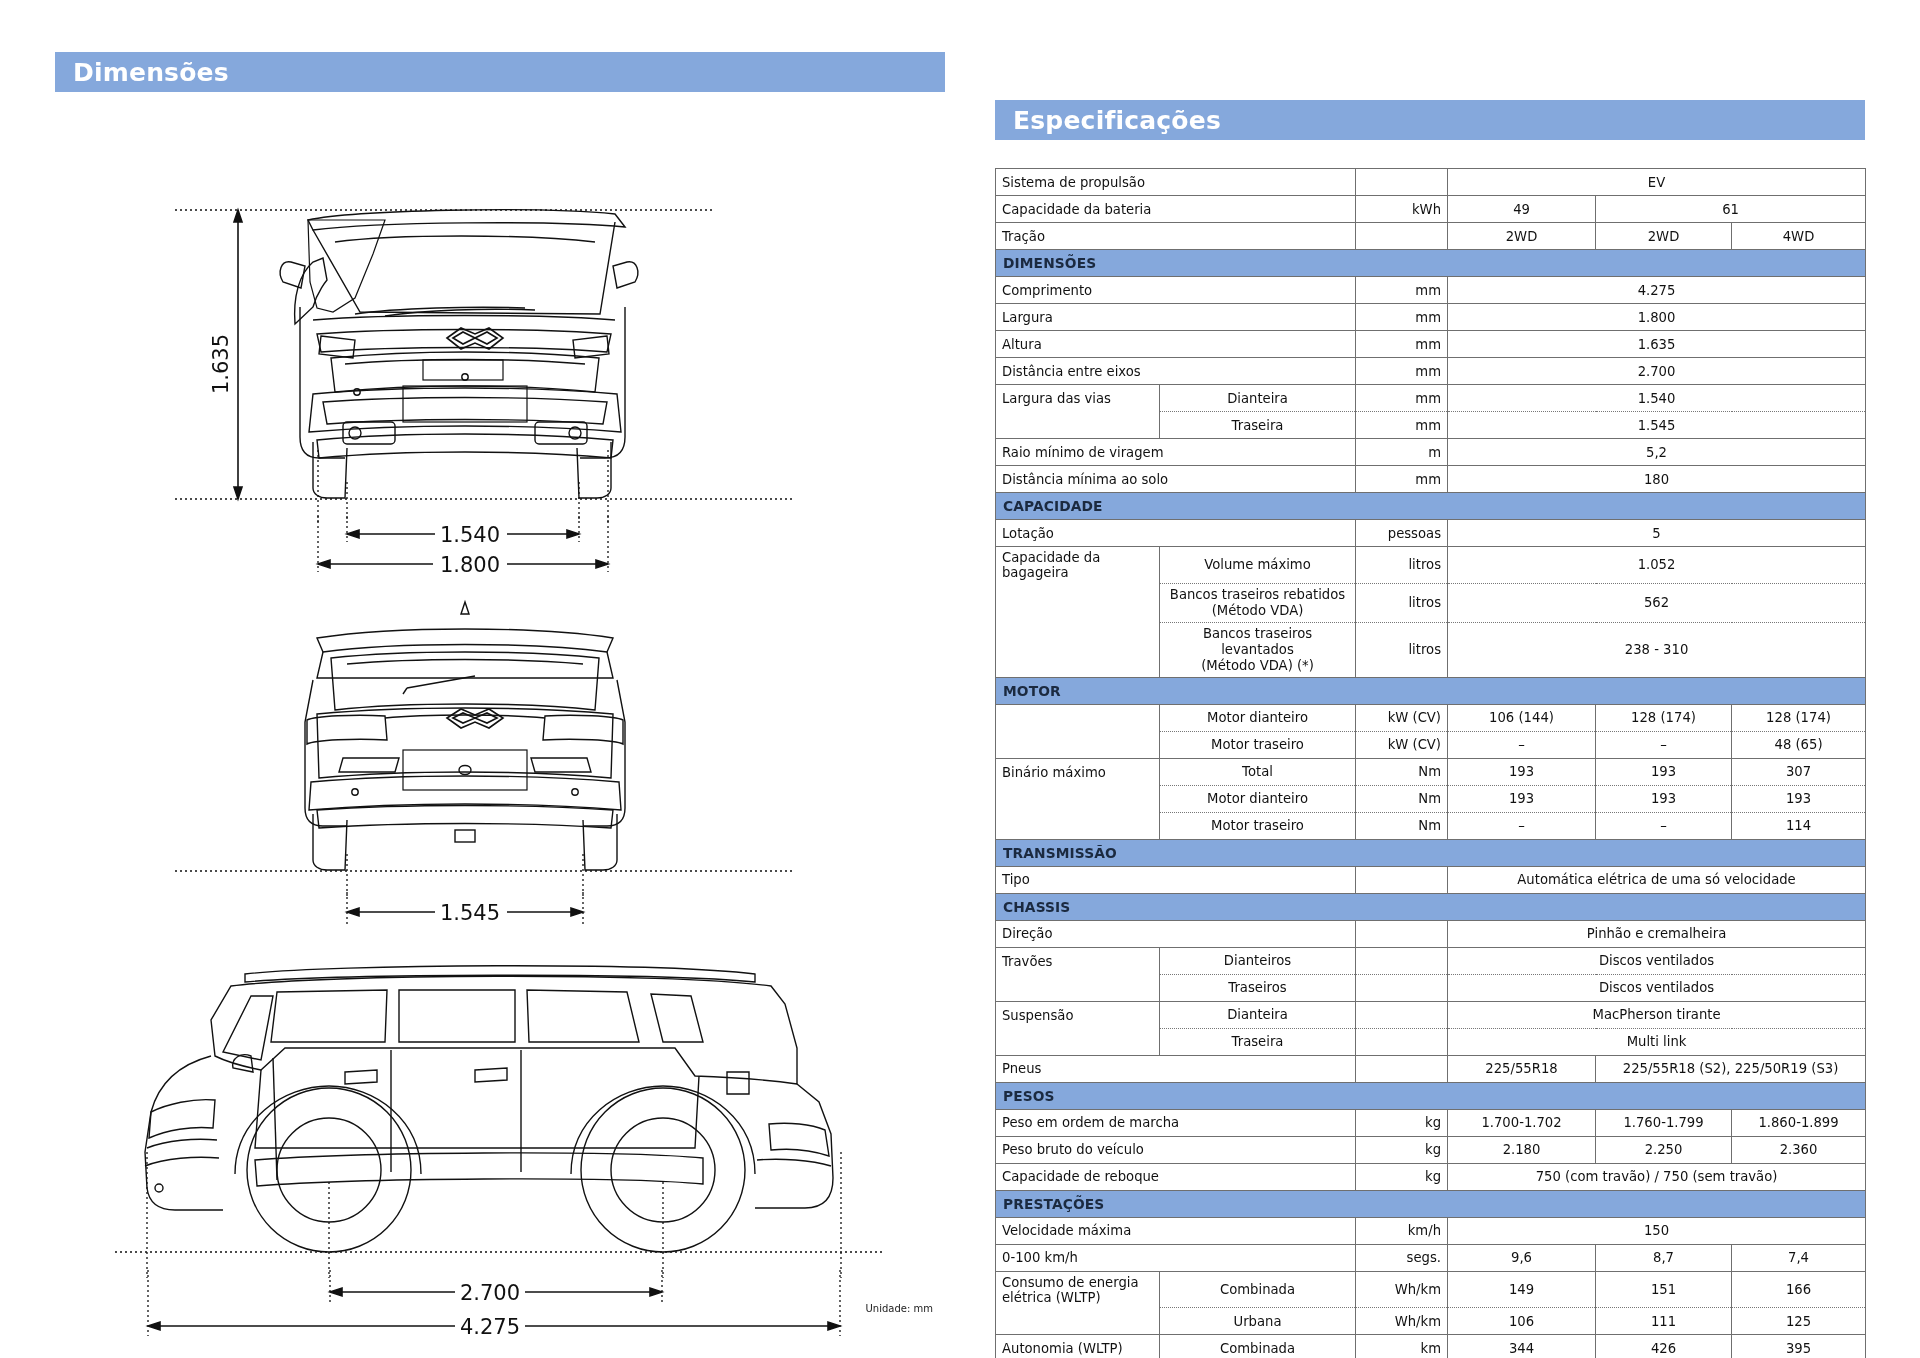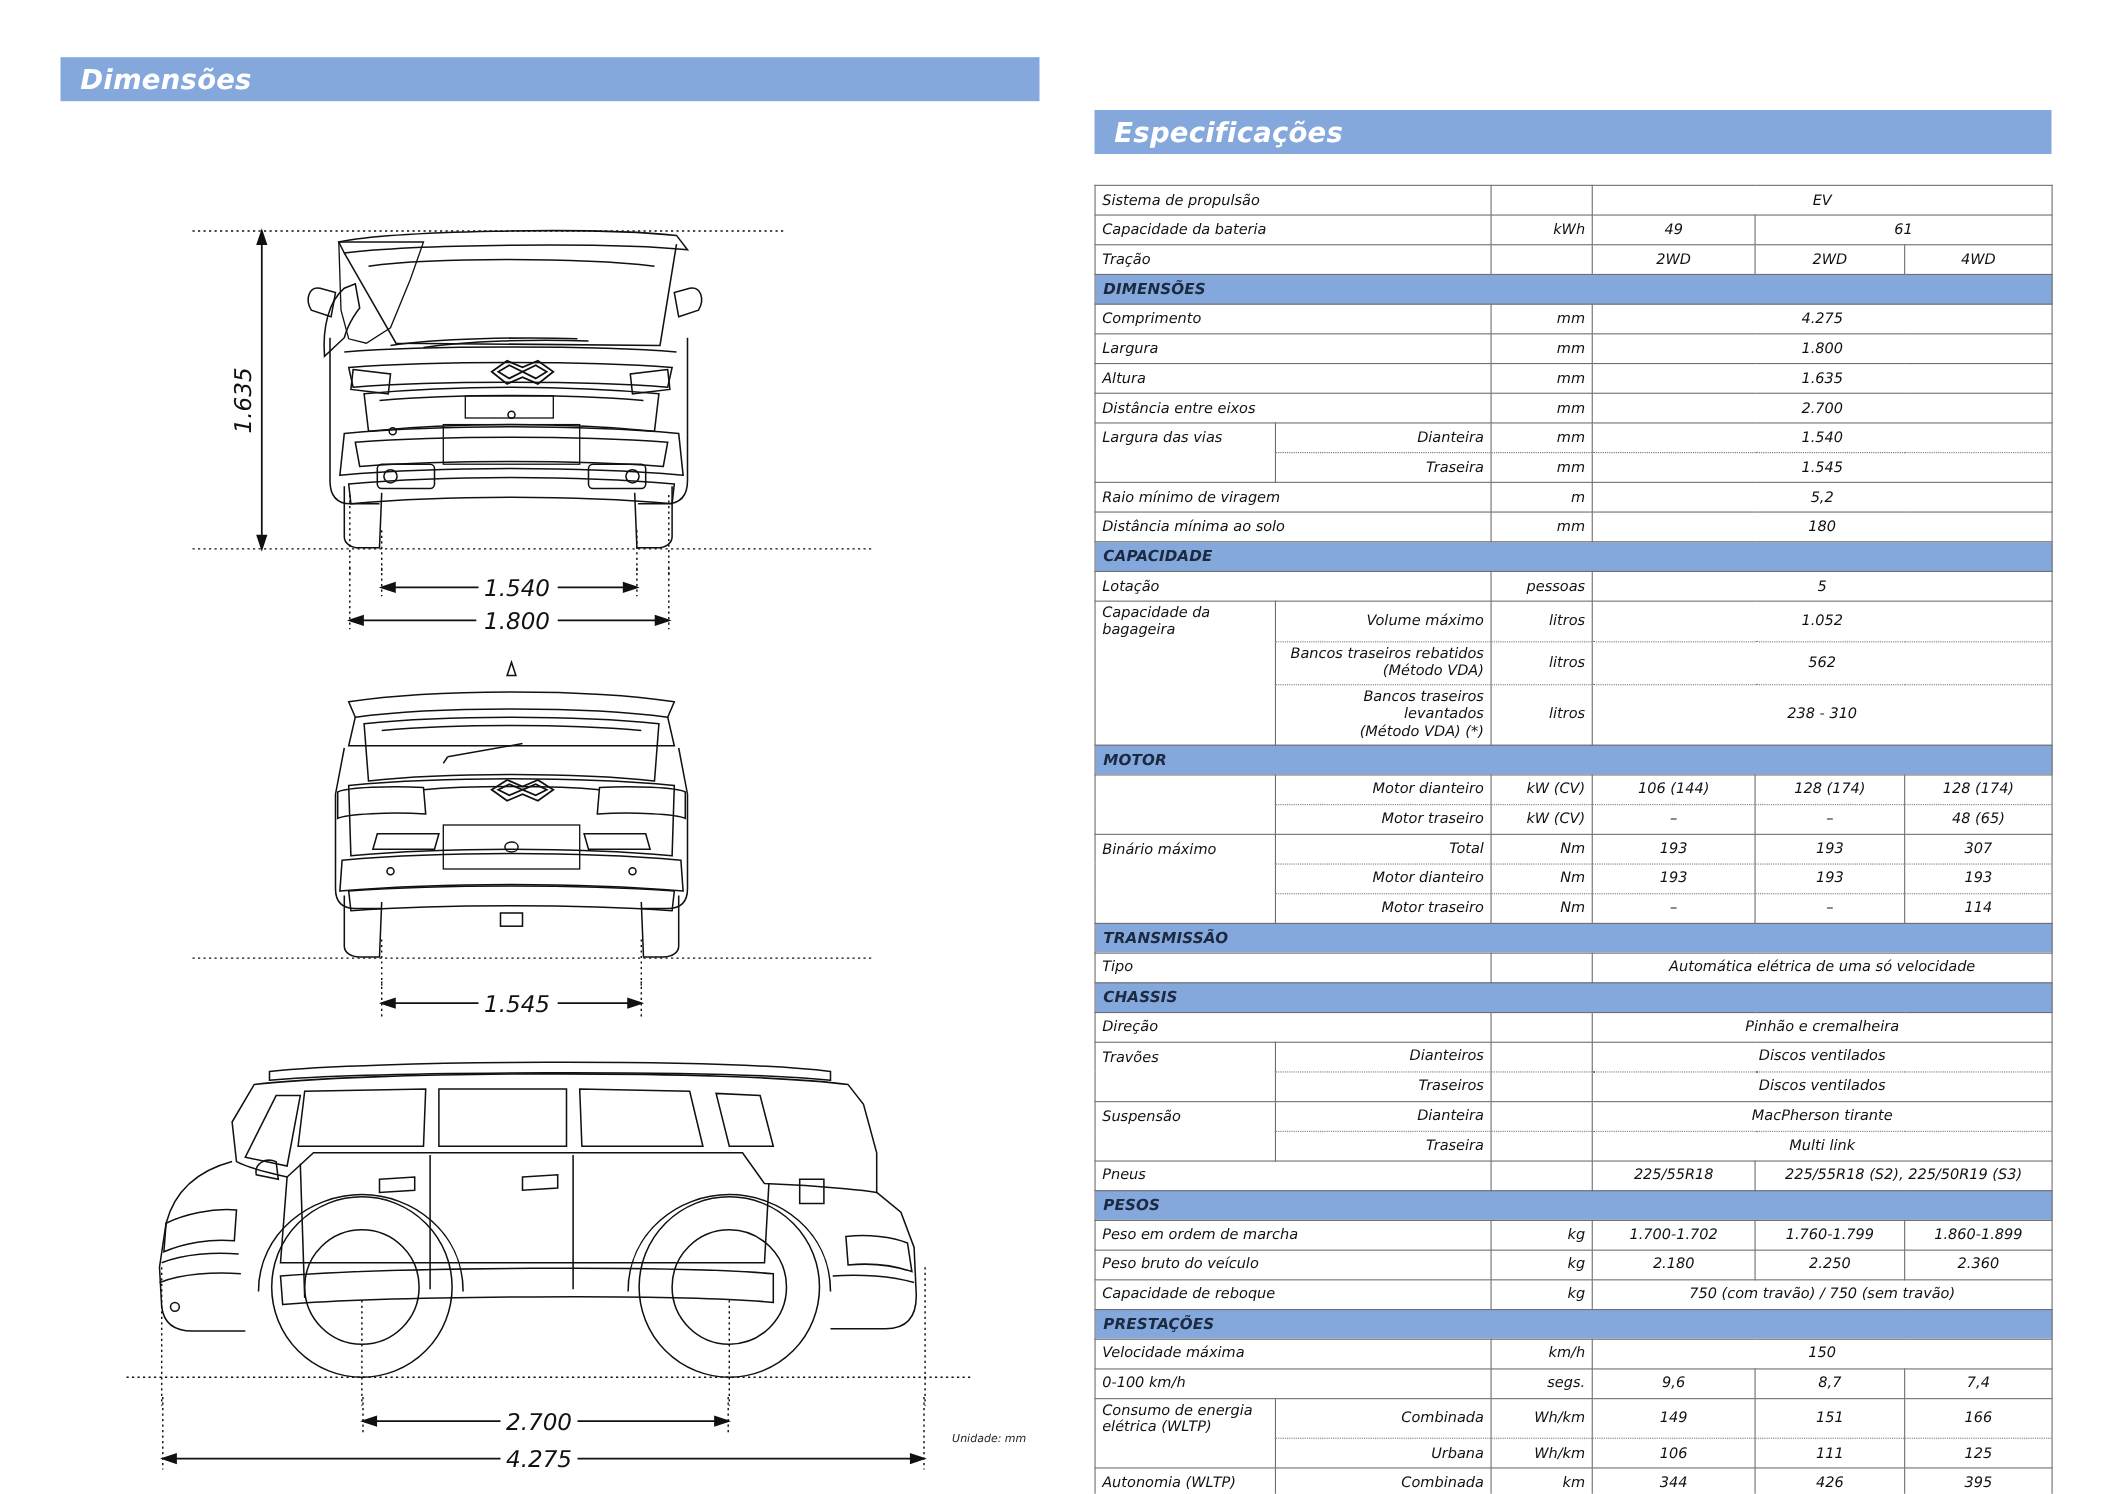--- a/index.html
+++ b/index.html
@@ -3,21 +3,21 @@
 <meta charset="utf-8">
 <style>
   html,body{margin:0;padding:0;}
   body{
     width:1920px;height:1358px;
     background:#ffffff;
     font-family:"Liberation Sans", sans-serif;
     color:#1a1a1a;
     overflow:hidden;
   }
-  .page{position:relative;width:1920px;height:1358px;font-style:italic;}
+  .page{position:relative;width:1920px;height:1358px;}
 
   
   .banner{
     background:#85a8dc;
     color:#ffffff;
     font-weight:bold;
     font-size:25px;
     letter-spacing:.2px;
     padding:7px 0 9px 18px;
     box-sizing:border-box;
@@ -50,21 +50,21 @@
     color:#111;
   }
   table.spec td{
     border:1px solid #6f6f6f;
     padding:3px 6px;
     height:20px;
     vertical-align:middle;
     background:#fff;
   }
   td.lbl{text-align:left;padding-left:7px;}
-  td.sub{text-align:right;padding-left:7px;border-left:1px dotted #555;}
+  td.sub{text-align:center;padding-left:7px;border-left:1px dotted #555;}
   td.unit{text-align:right;padding-right:7px;width:96px;}
   td.val{text-align:center;}
   tr.sect td{
     background:#85a8dc;
     color:#1b2a40;
     font-weight:bold;
     font-size:13.8px;
     padding-left:7px;
     letter-spacing:.1px;
   }

